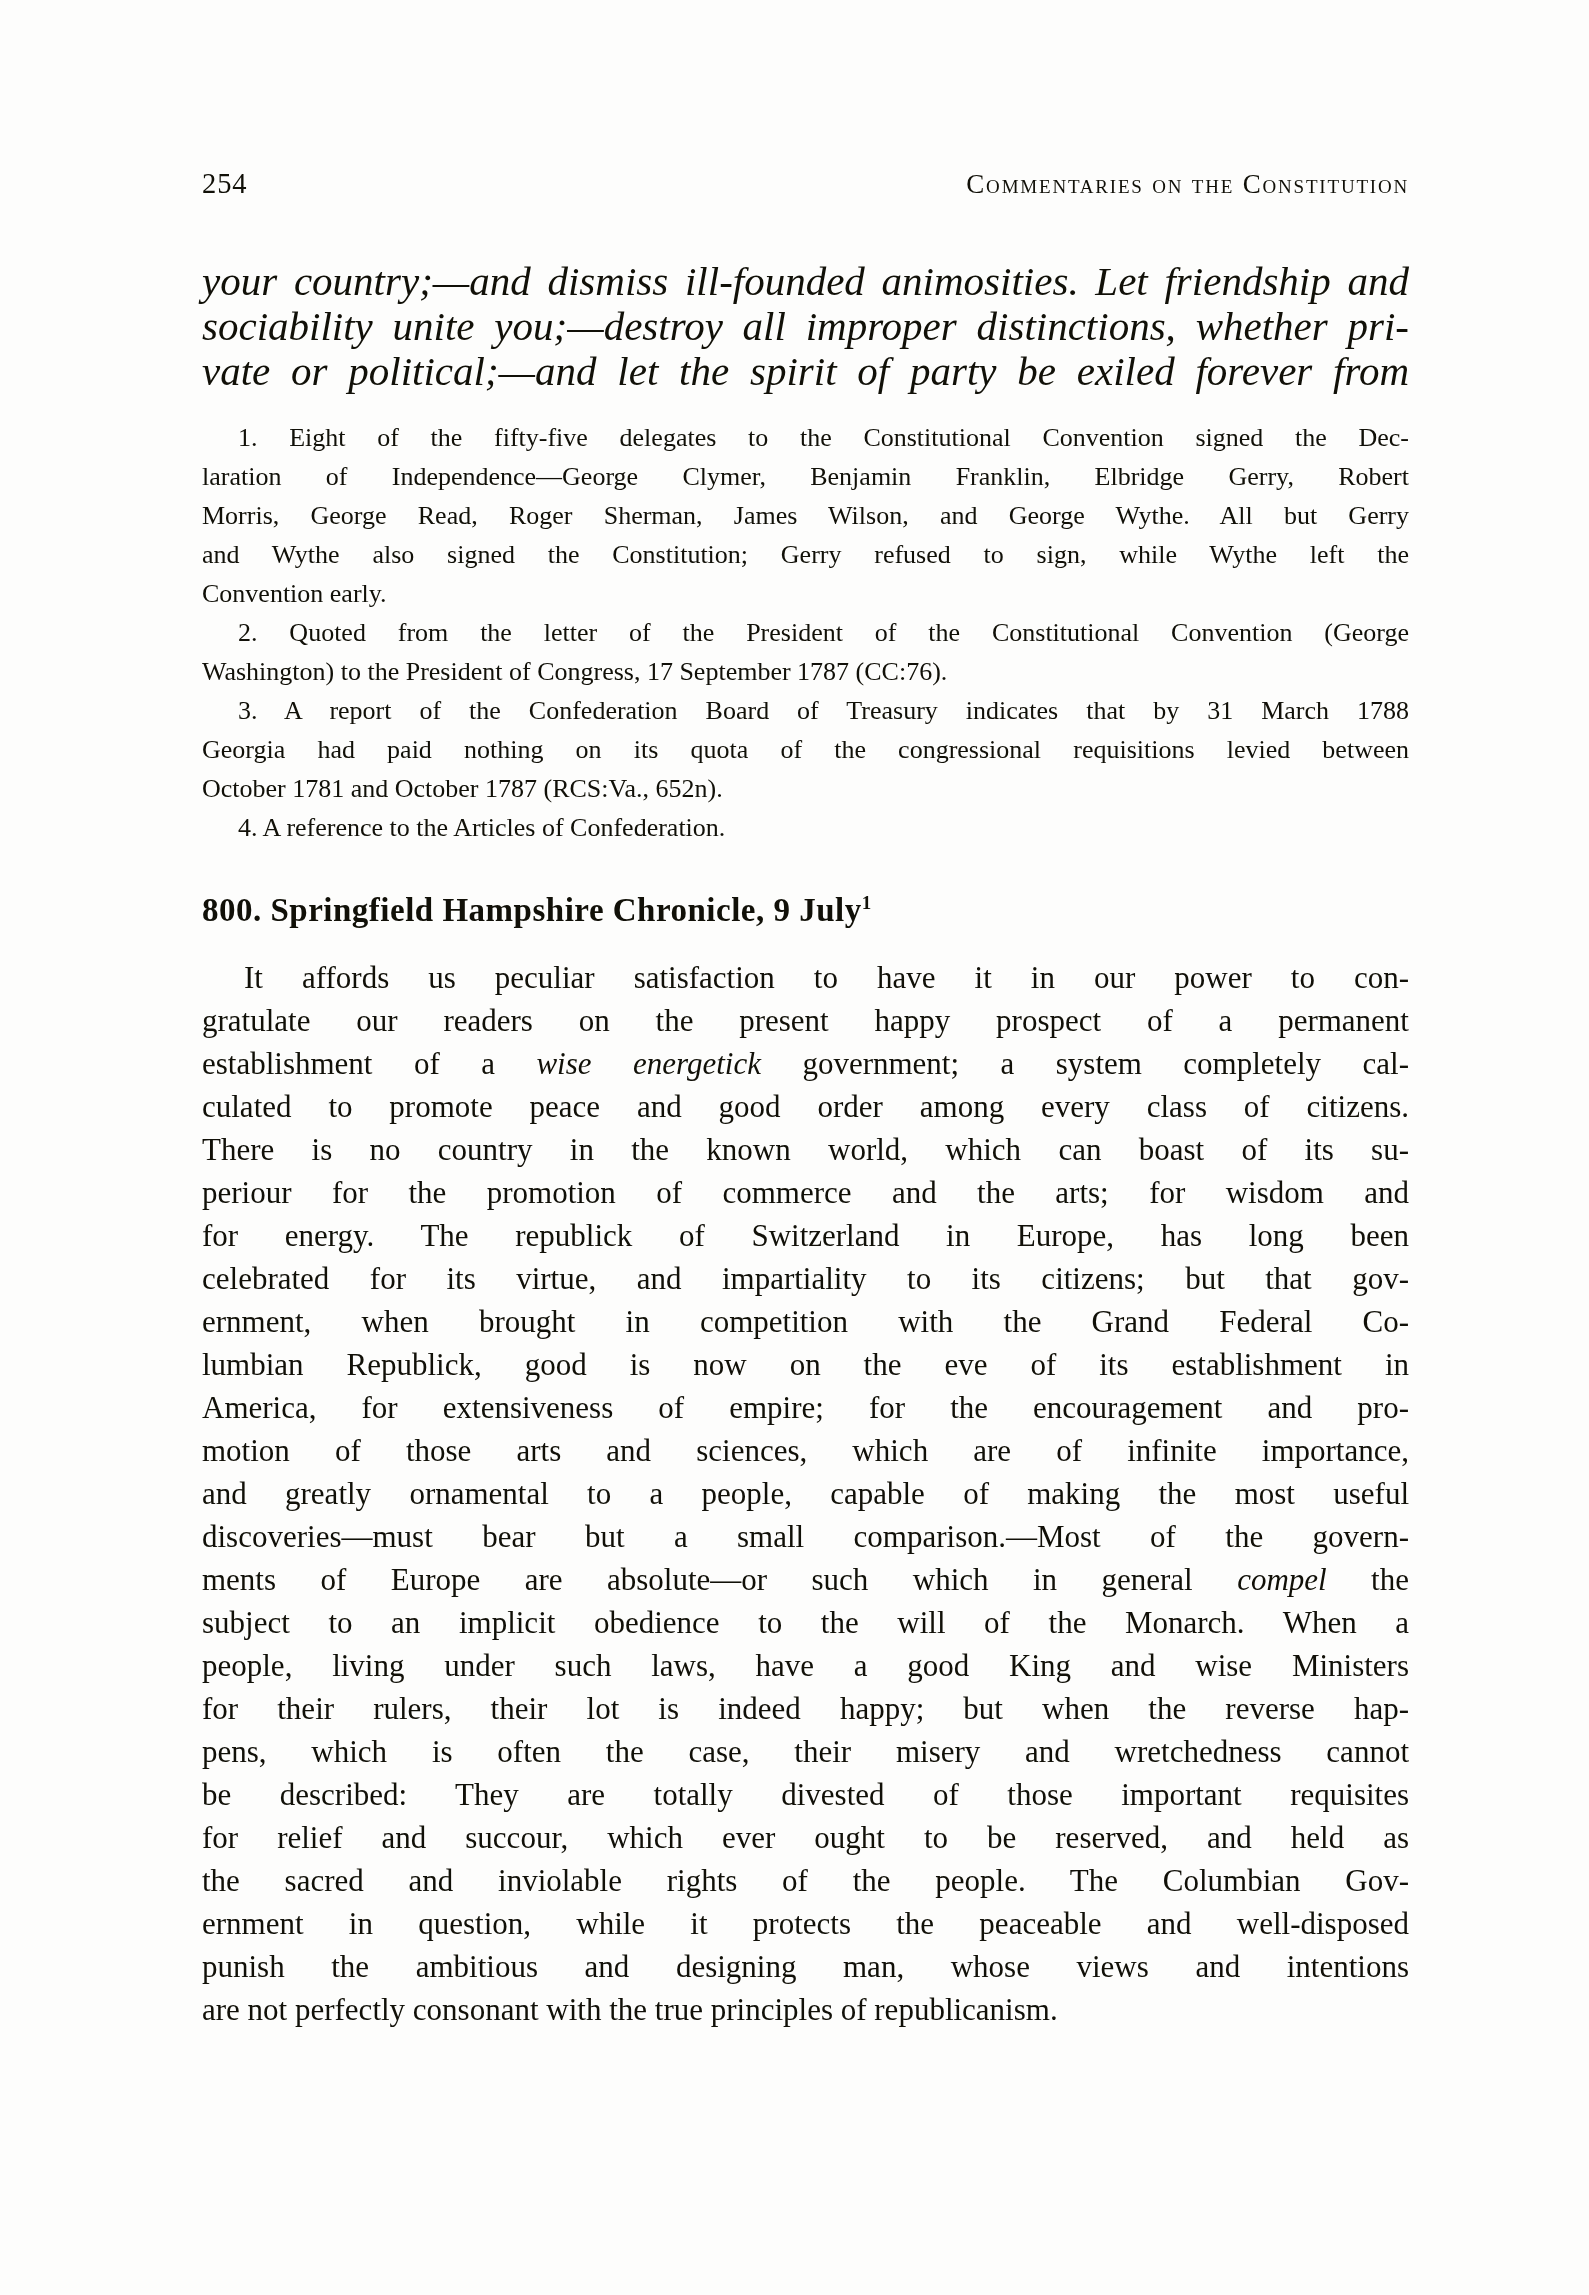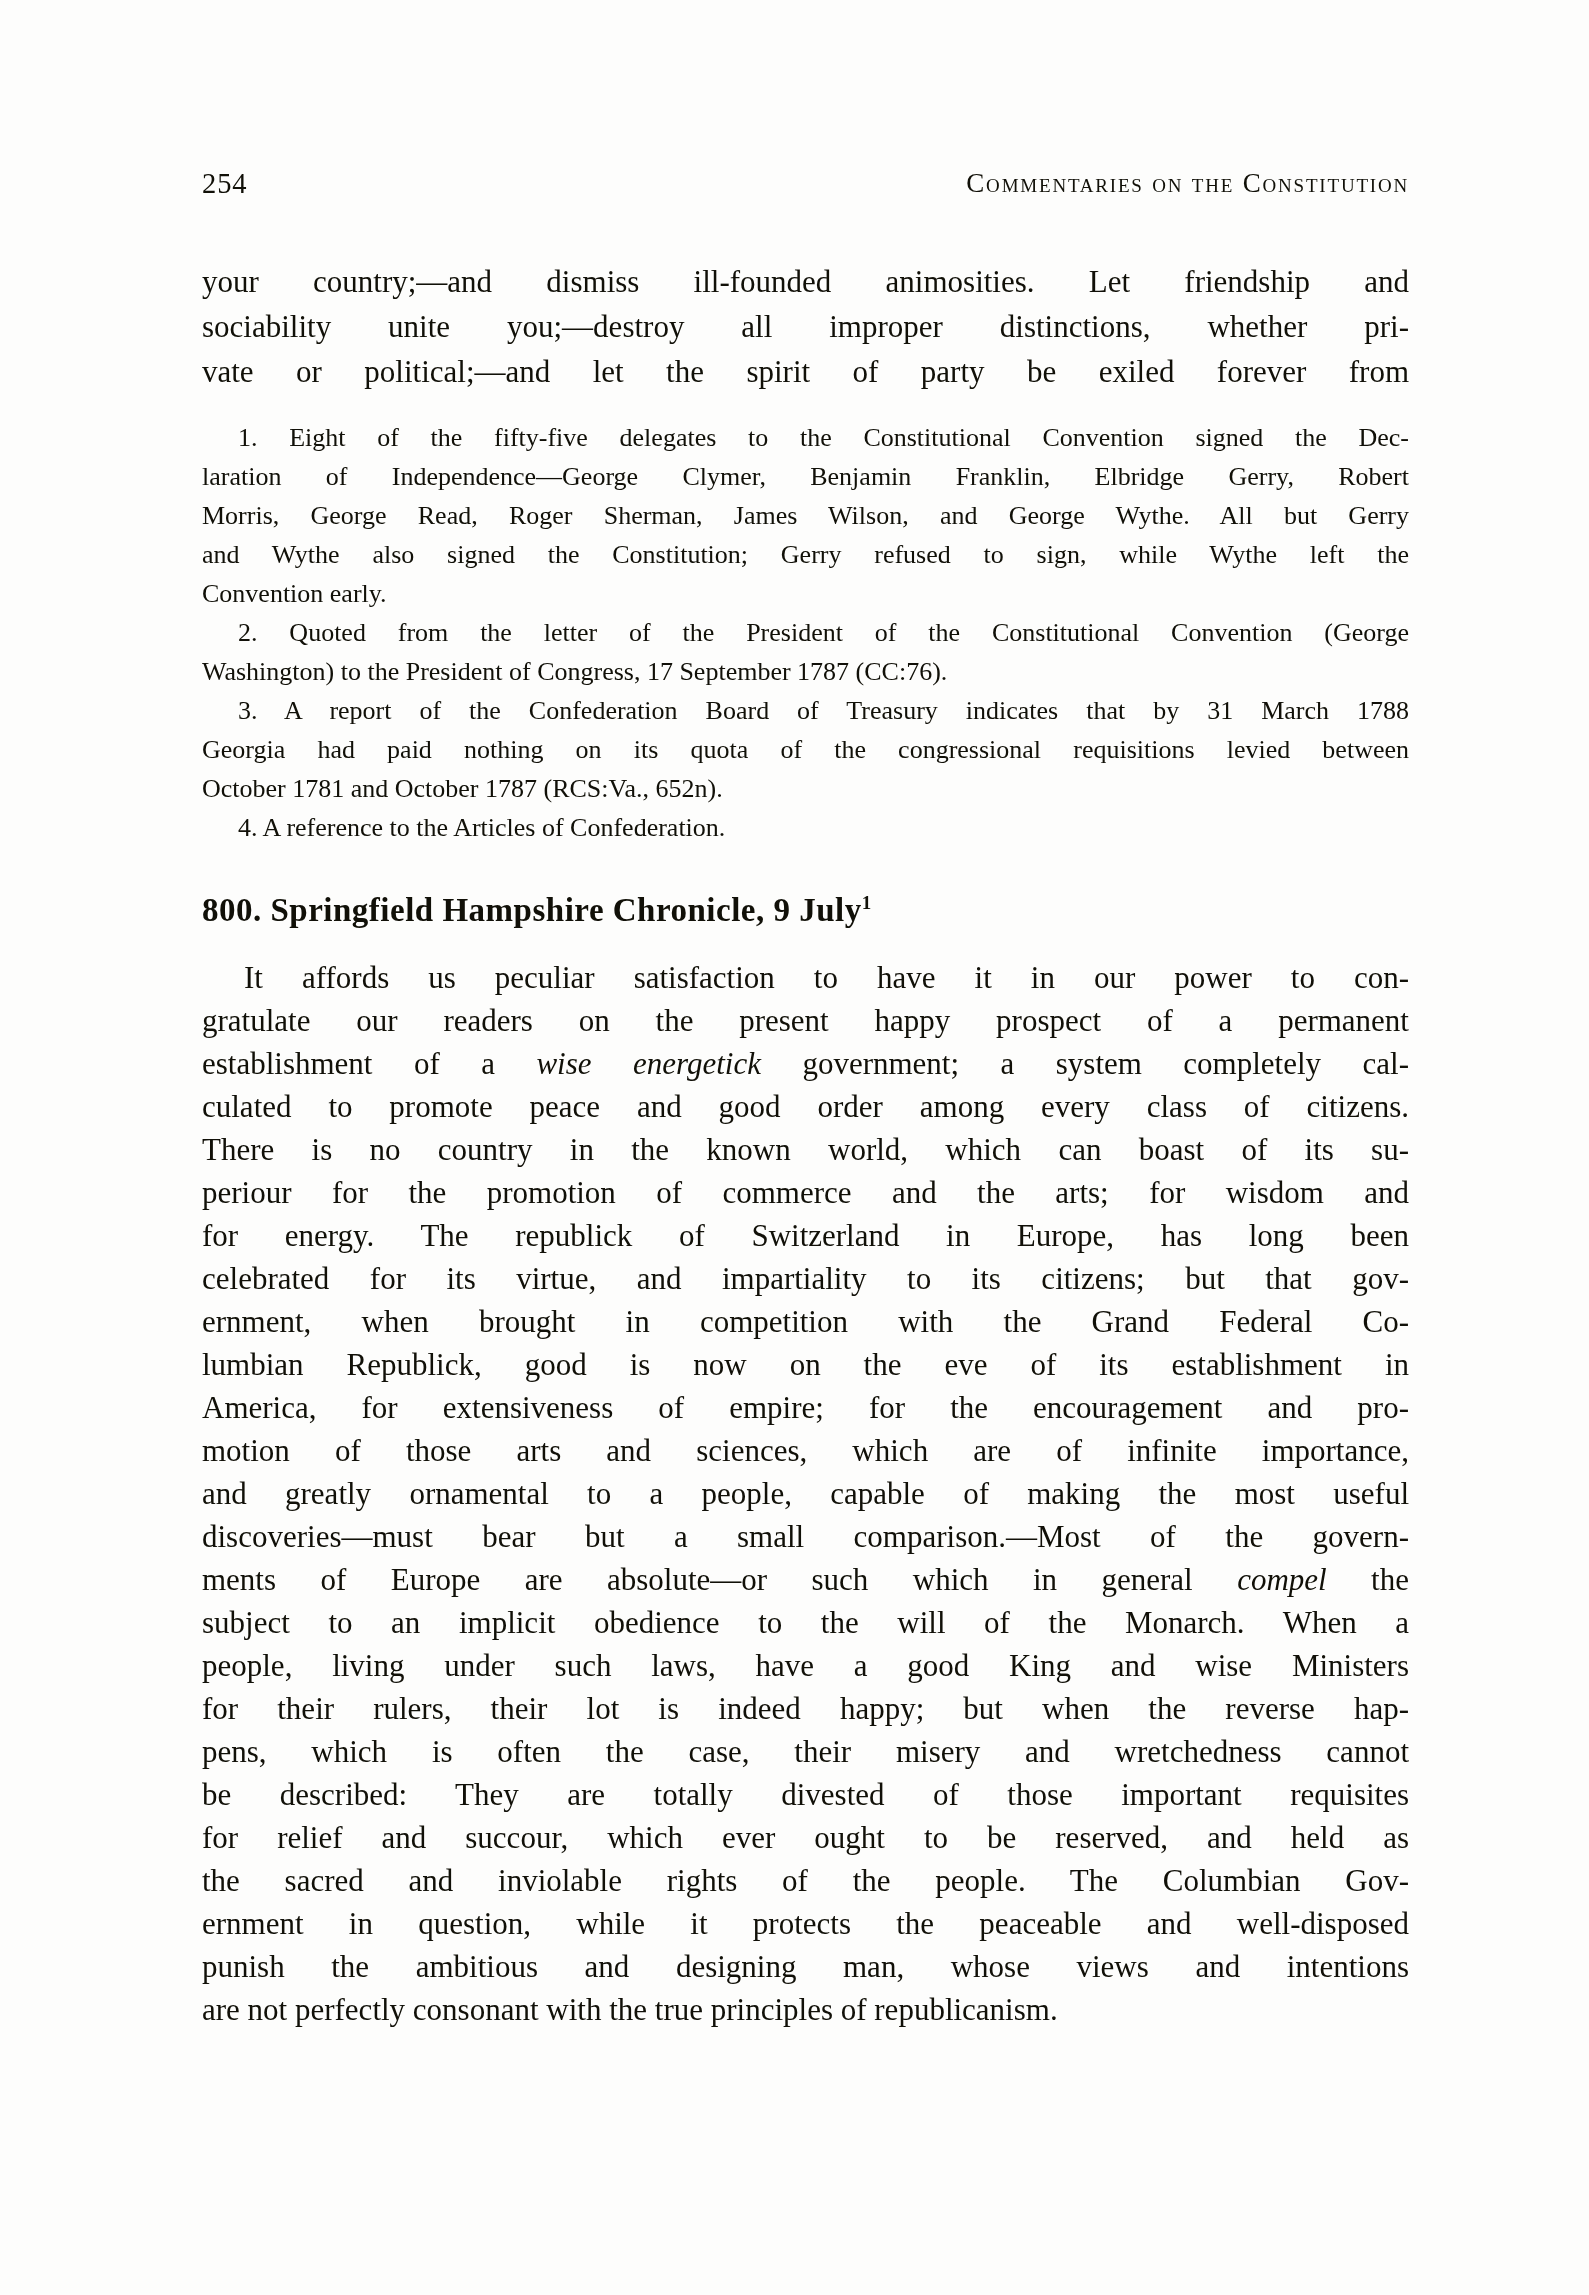--- a/index.html
+++ b/index.html
@@ -18,21 +18,21 @@
   }
   .content{
     position:absolute;
     left:202px;
     top:168px;
     width:1207px;
   }
   .page-header{
     display:flex;
     justify-content:space-between;
-    align-items:flex-start;
+    align-items:flex-end;
   }
   .page-number{
     font-size:28.5px;
     letter-spacing:0.9px;
   }
   .running-title{
     font-size:27px;
     font-variant:small-caps;
     letter-spacing:1.8px;
   }
@@ -42,22 +42,23 @@
     text-justify:inter-word;
     white-space:normal;
   }
   .line.last{
     text-align-last:left;
   }
   .intro{
     margin-top:59px;
   }
   .intro .line{
-    font-size:31px;
+    font-size:41px;
     line-height:45px;
+    font-style:italic;
   }
   .footnotes{
     margin-top:24px;
   }
   .footnote .line{
     font-size:26px;
     line-height:39px;
   }
   .footnote .line.first{
     text-indent:36px;

